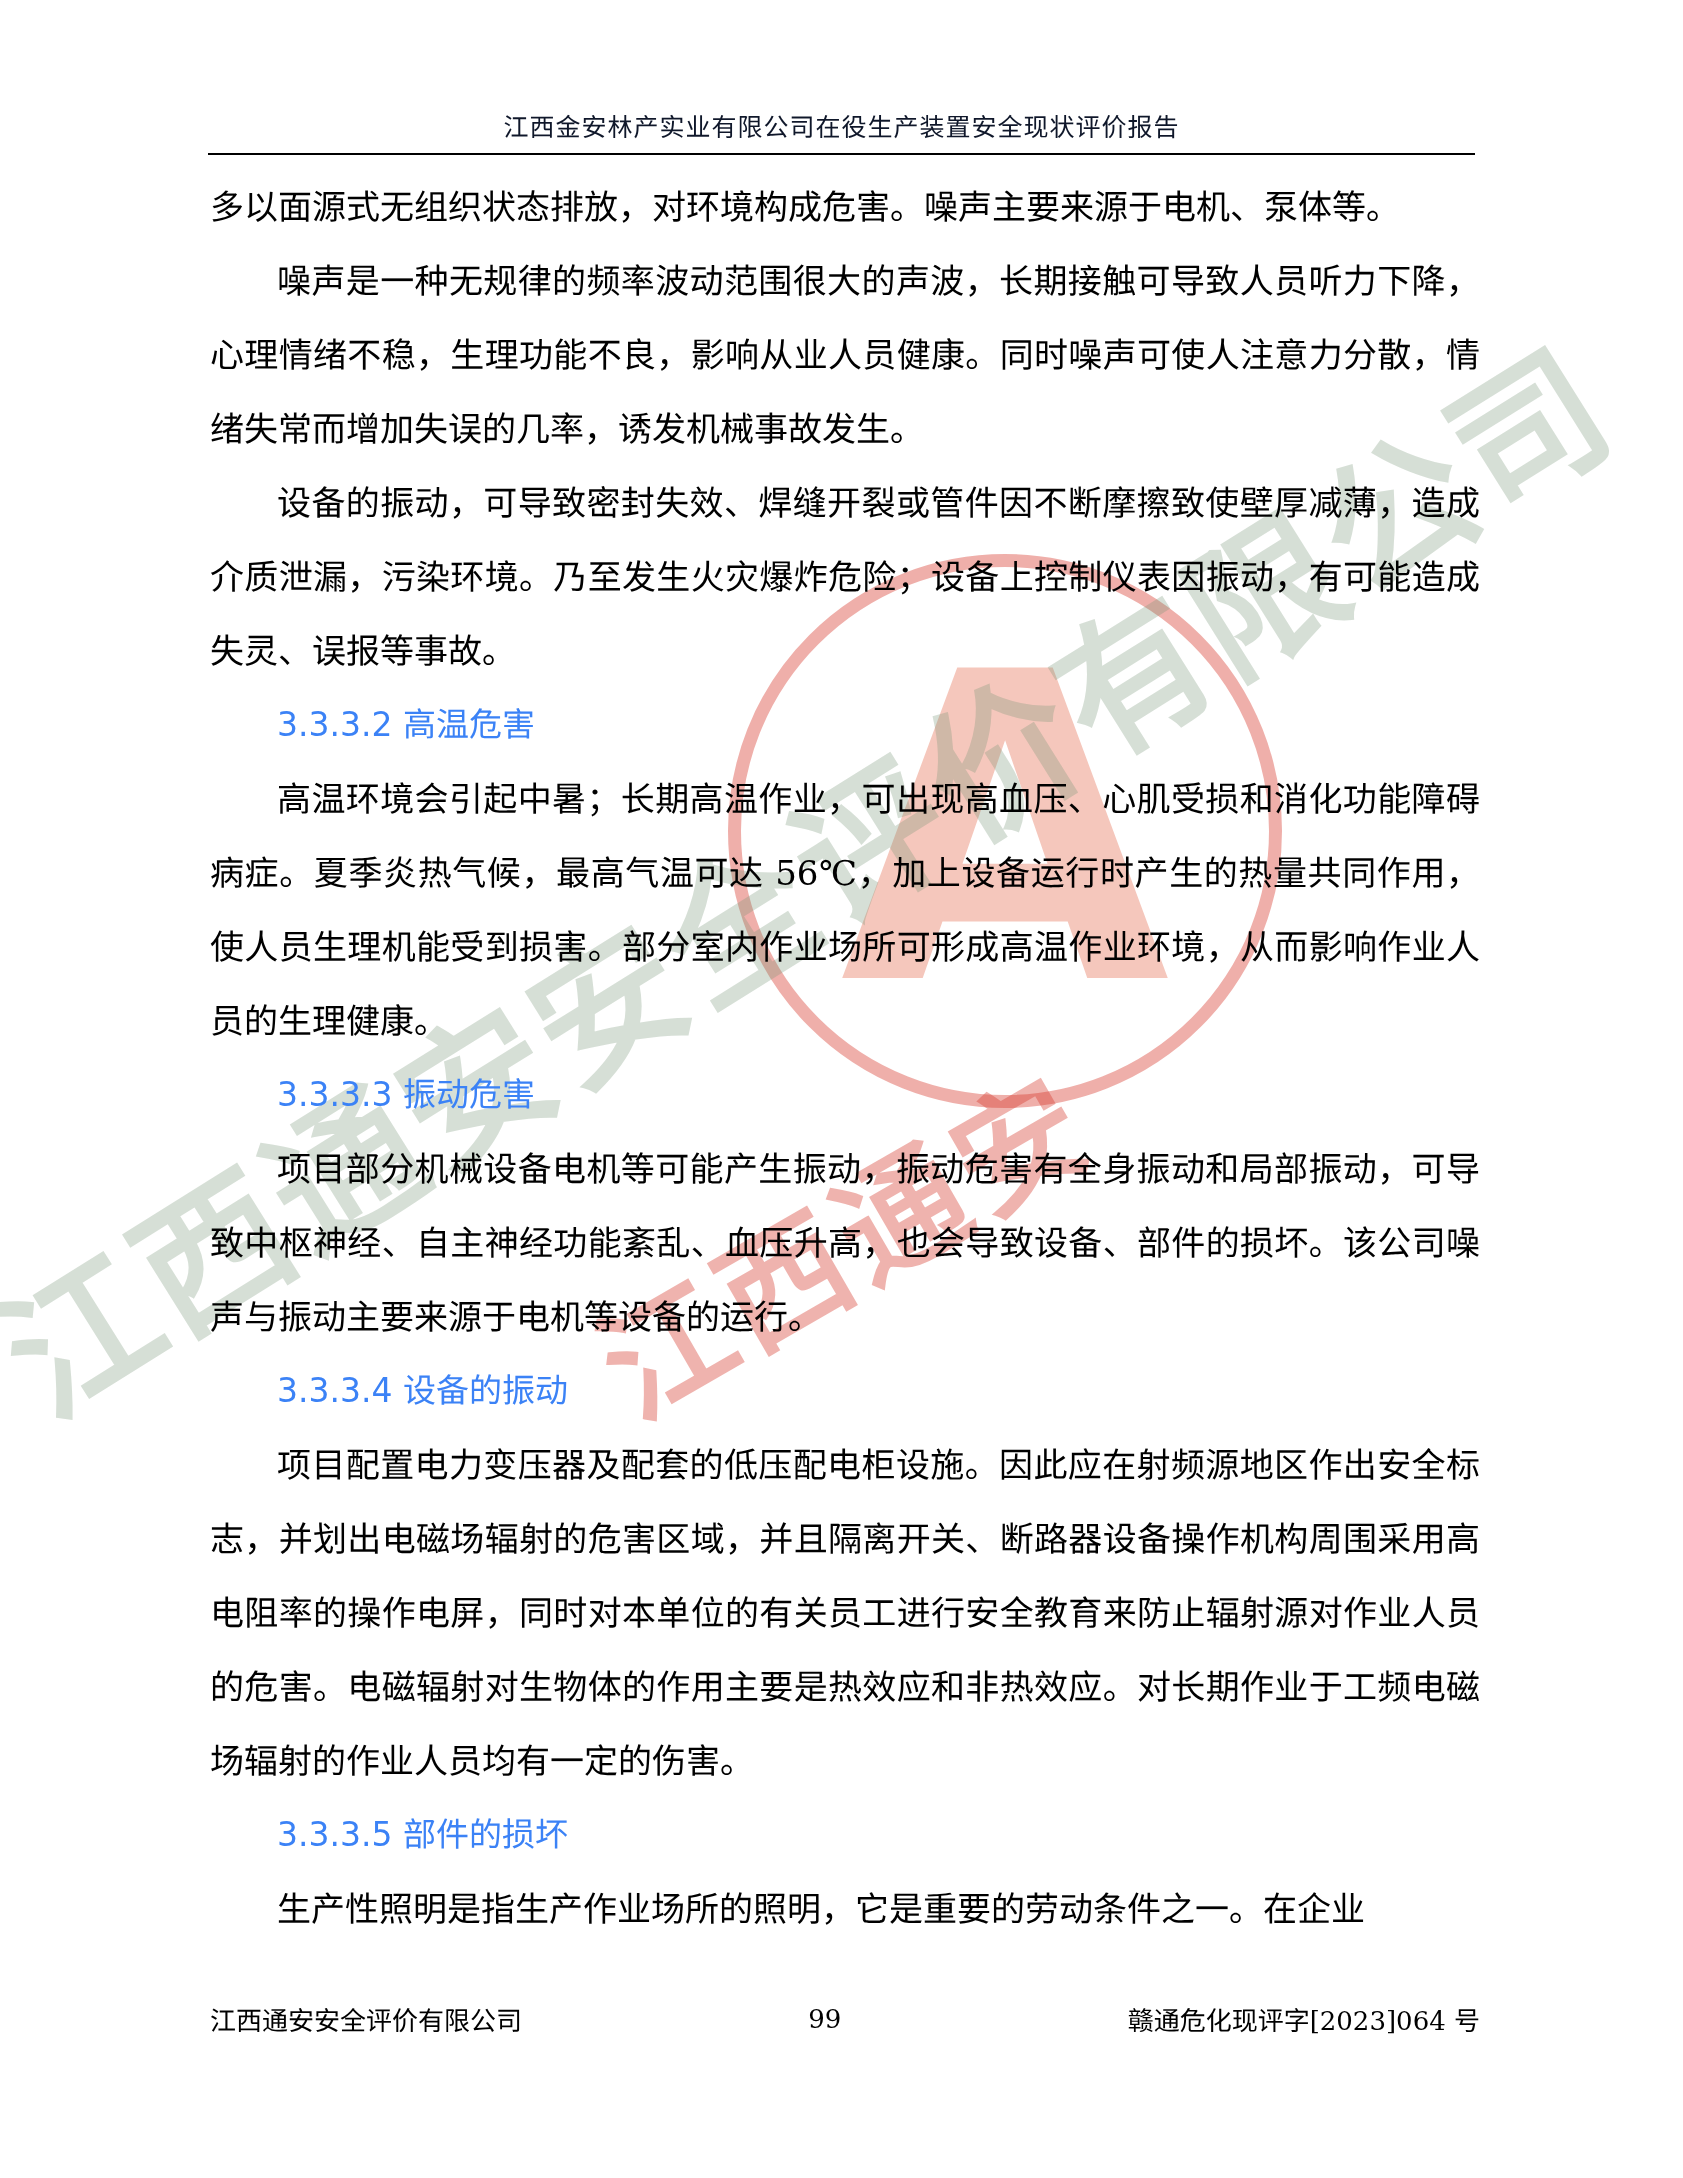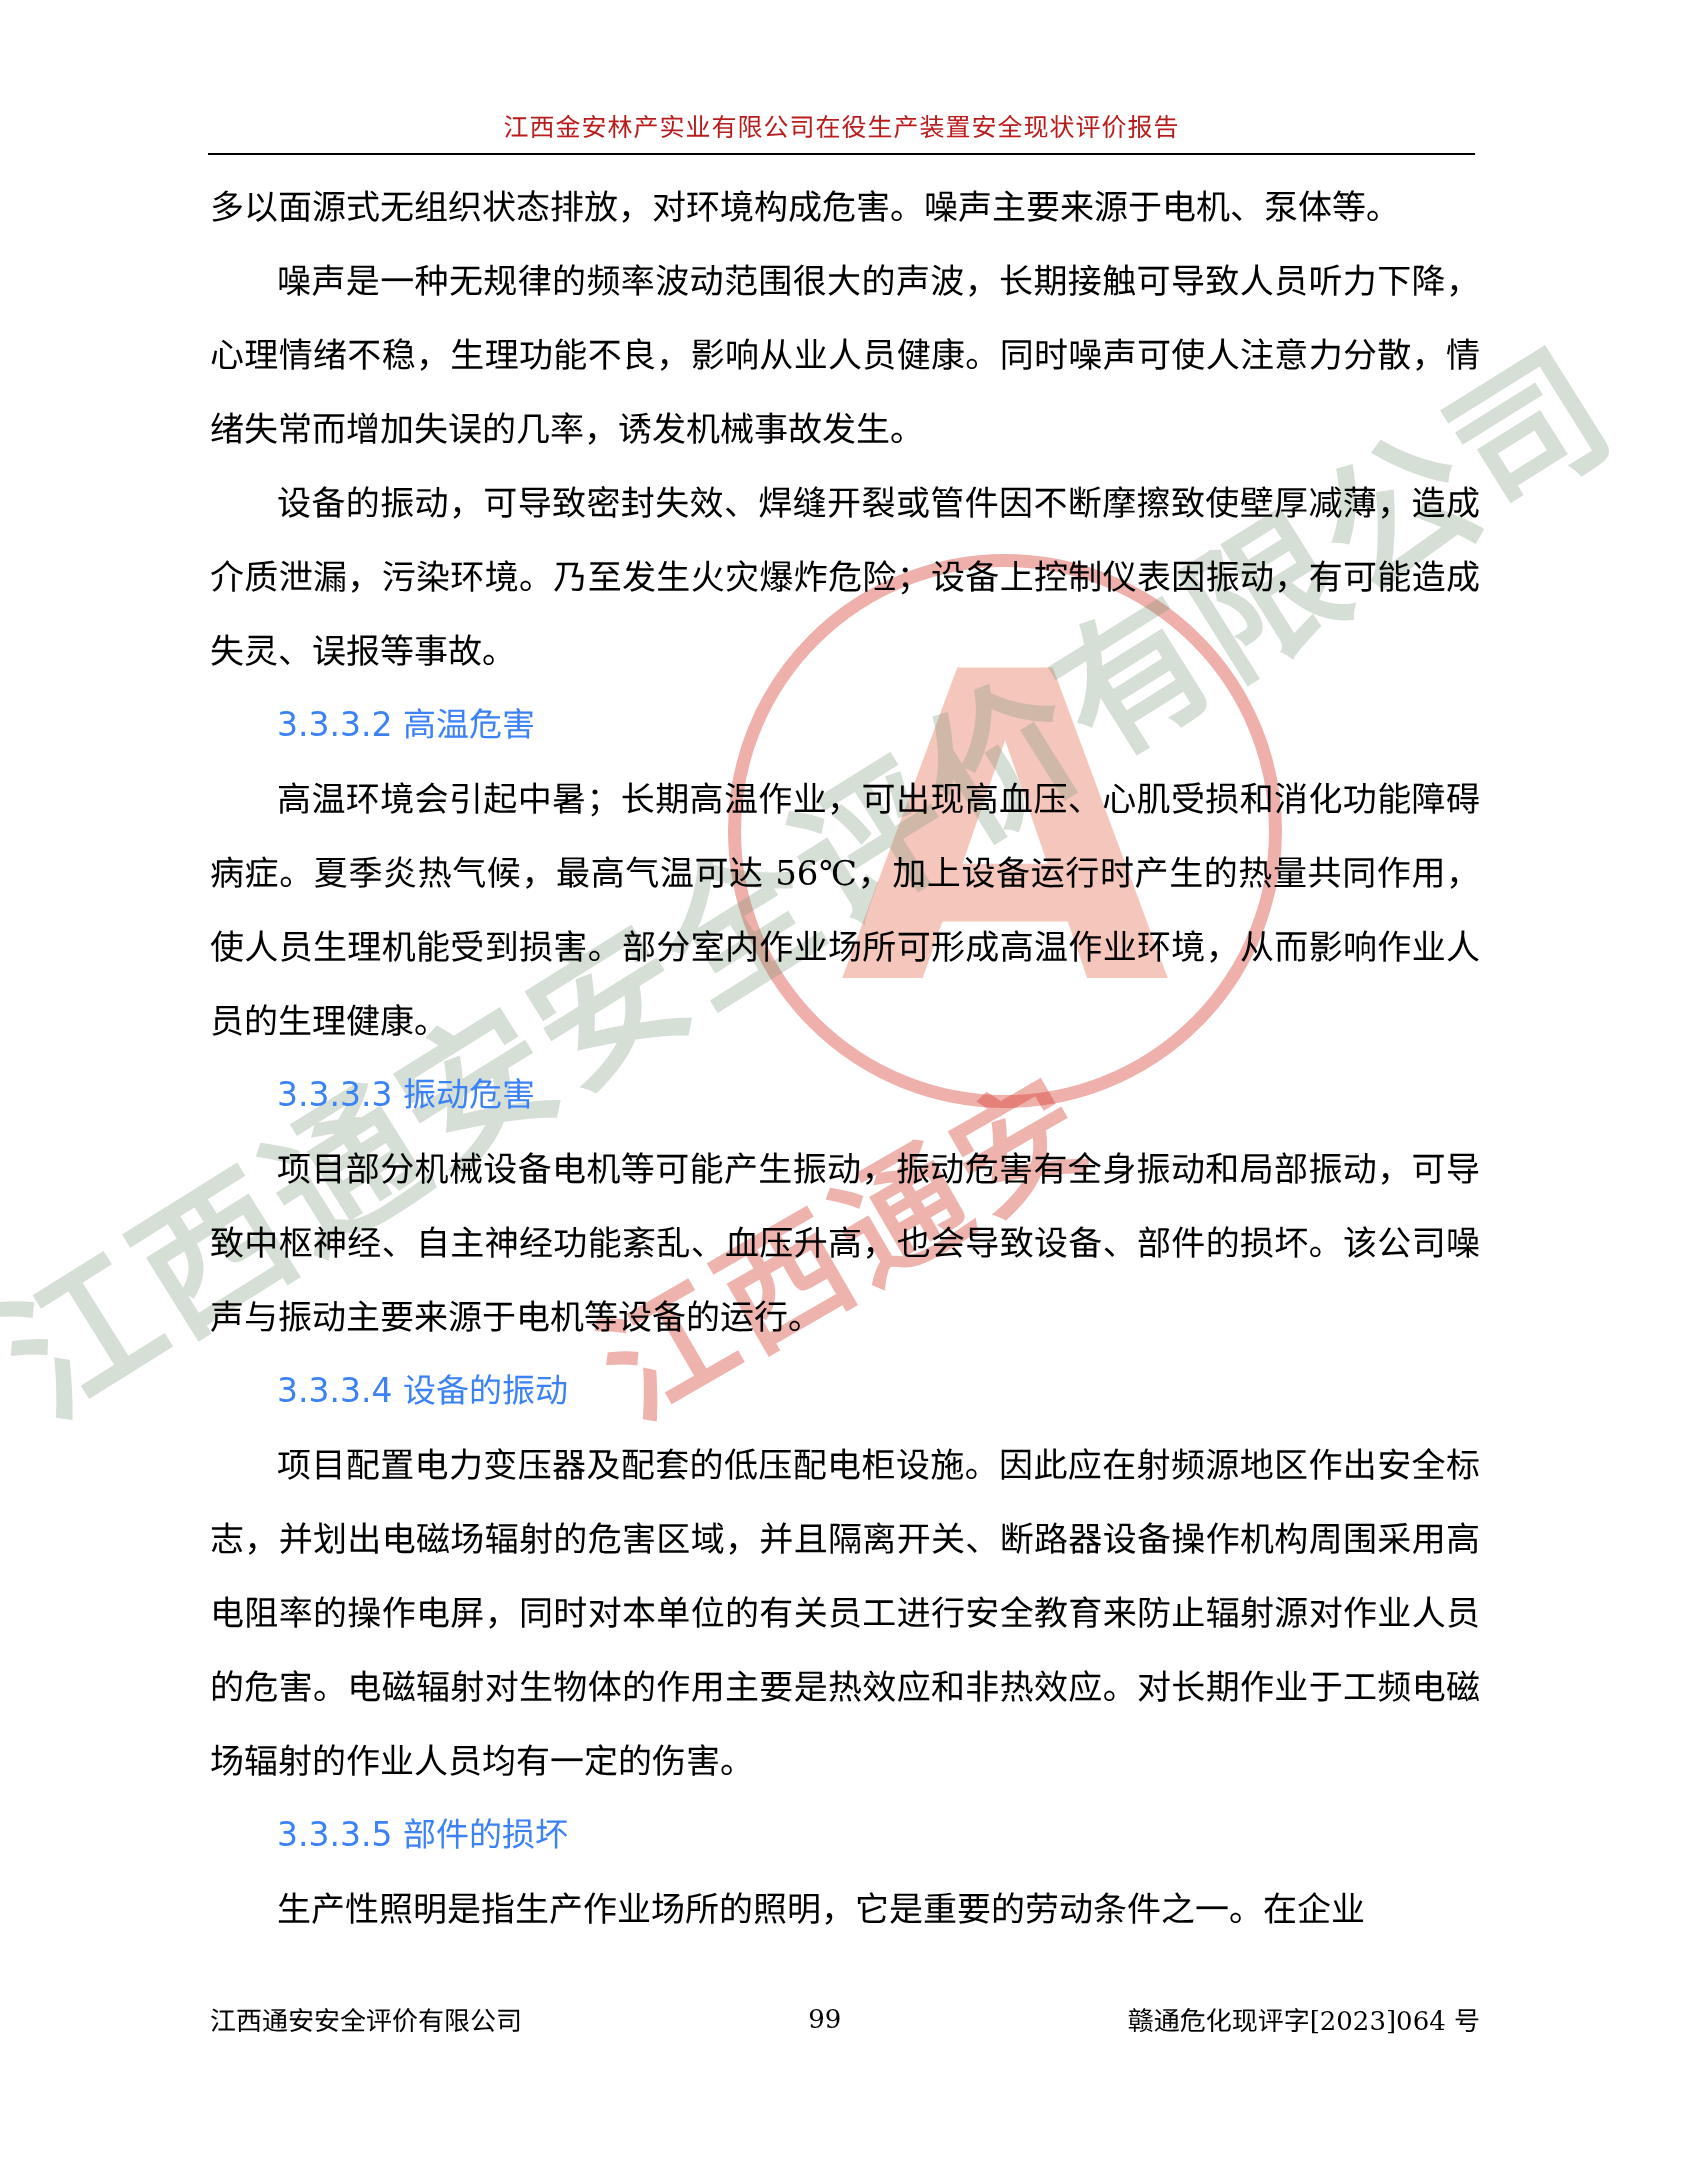--- a/index.html
+++ b/index.html
@@ -91,21 +91,21 @@
   .header {
     position: absolute;
     left: 208px;
     top: 107px;
     width: 1267px;
     z-index: 3;
   }
   .header-title {
     text-align: center;
     font-size: 25px;
-    color: #b91c1c;
+    color: #0f172a;
     letter-spacing: 1px;
     font-family: "DejaVu Serif", "Liberation Serif", serif;
   }
   .header-rule {
     margin-top: 10px;
     border-bottom: 2px solid #000;
     width: 100%;
   }
 
   

